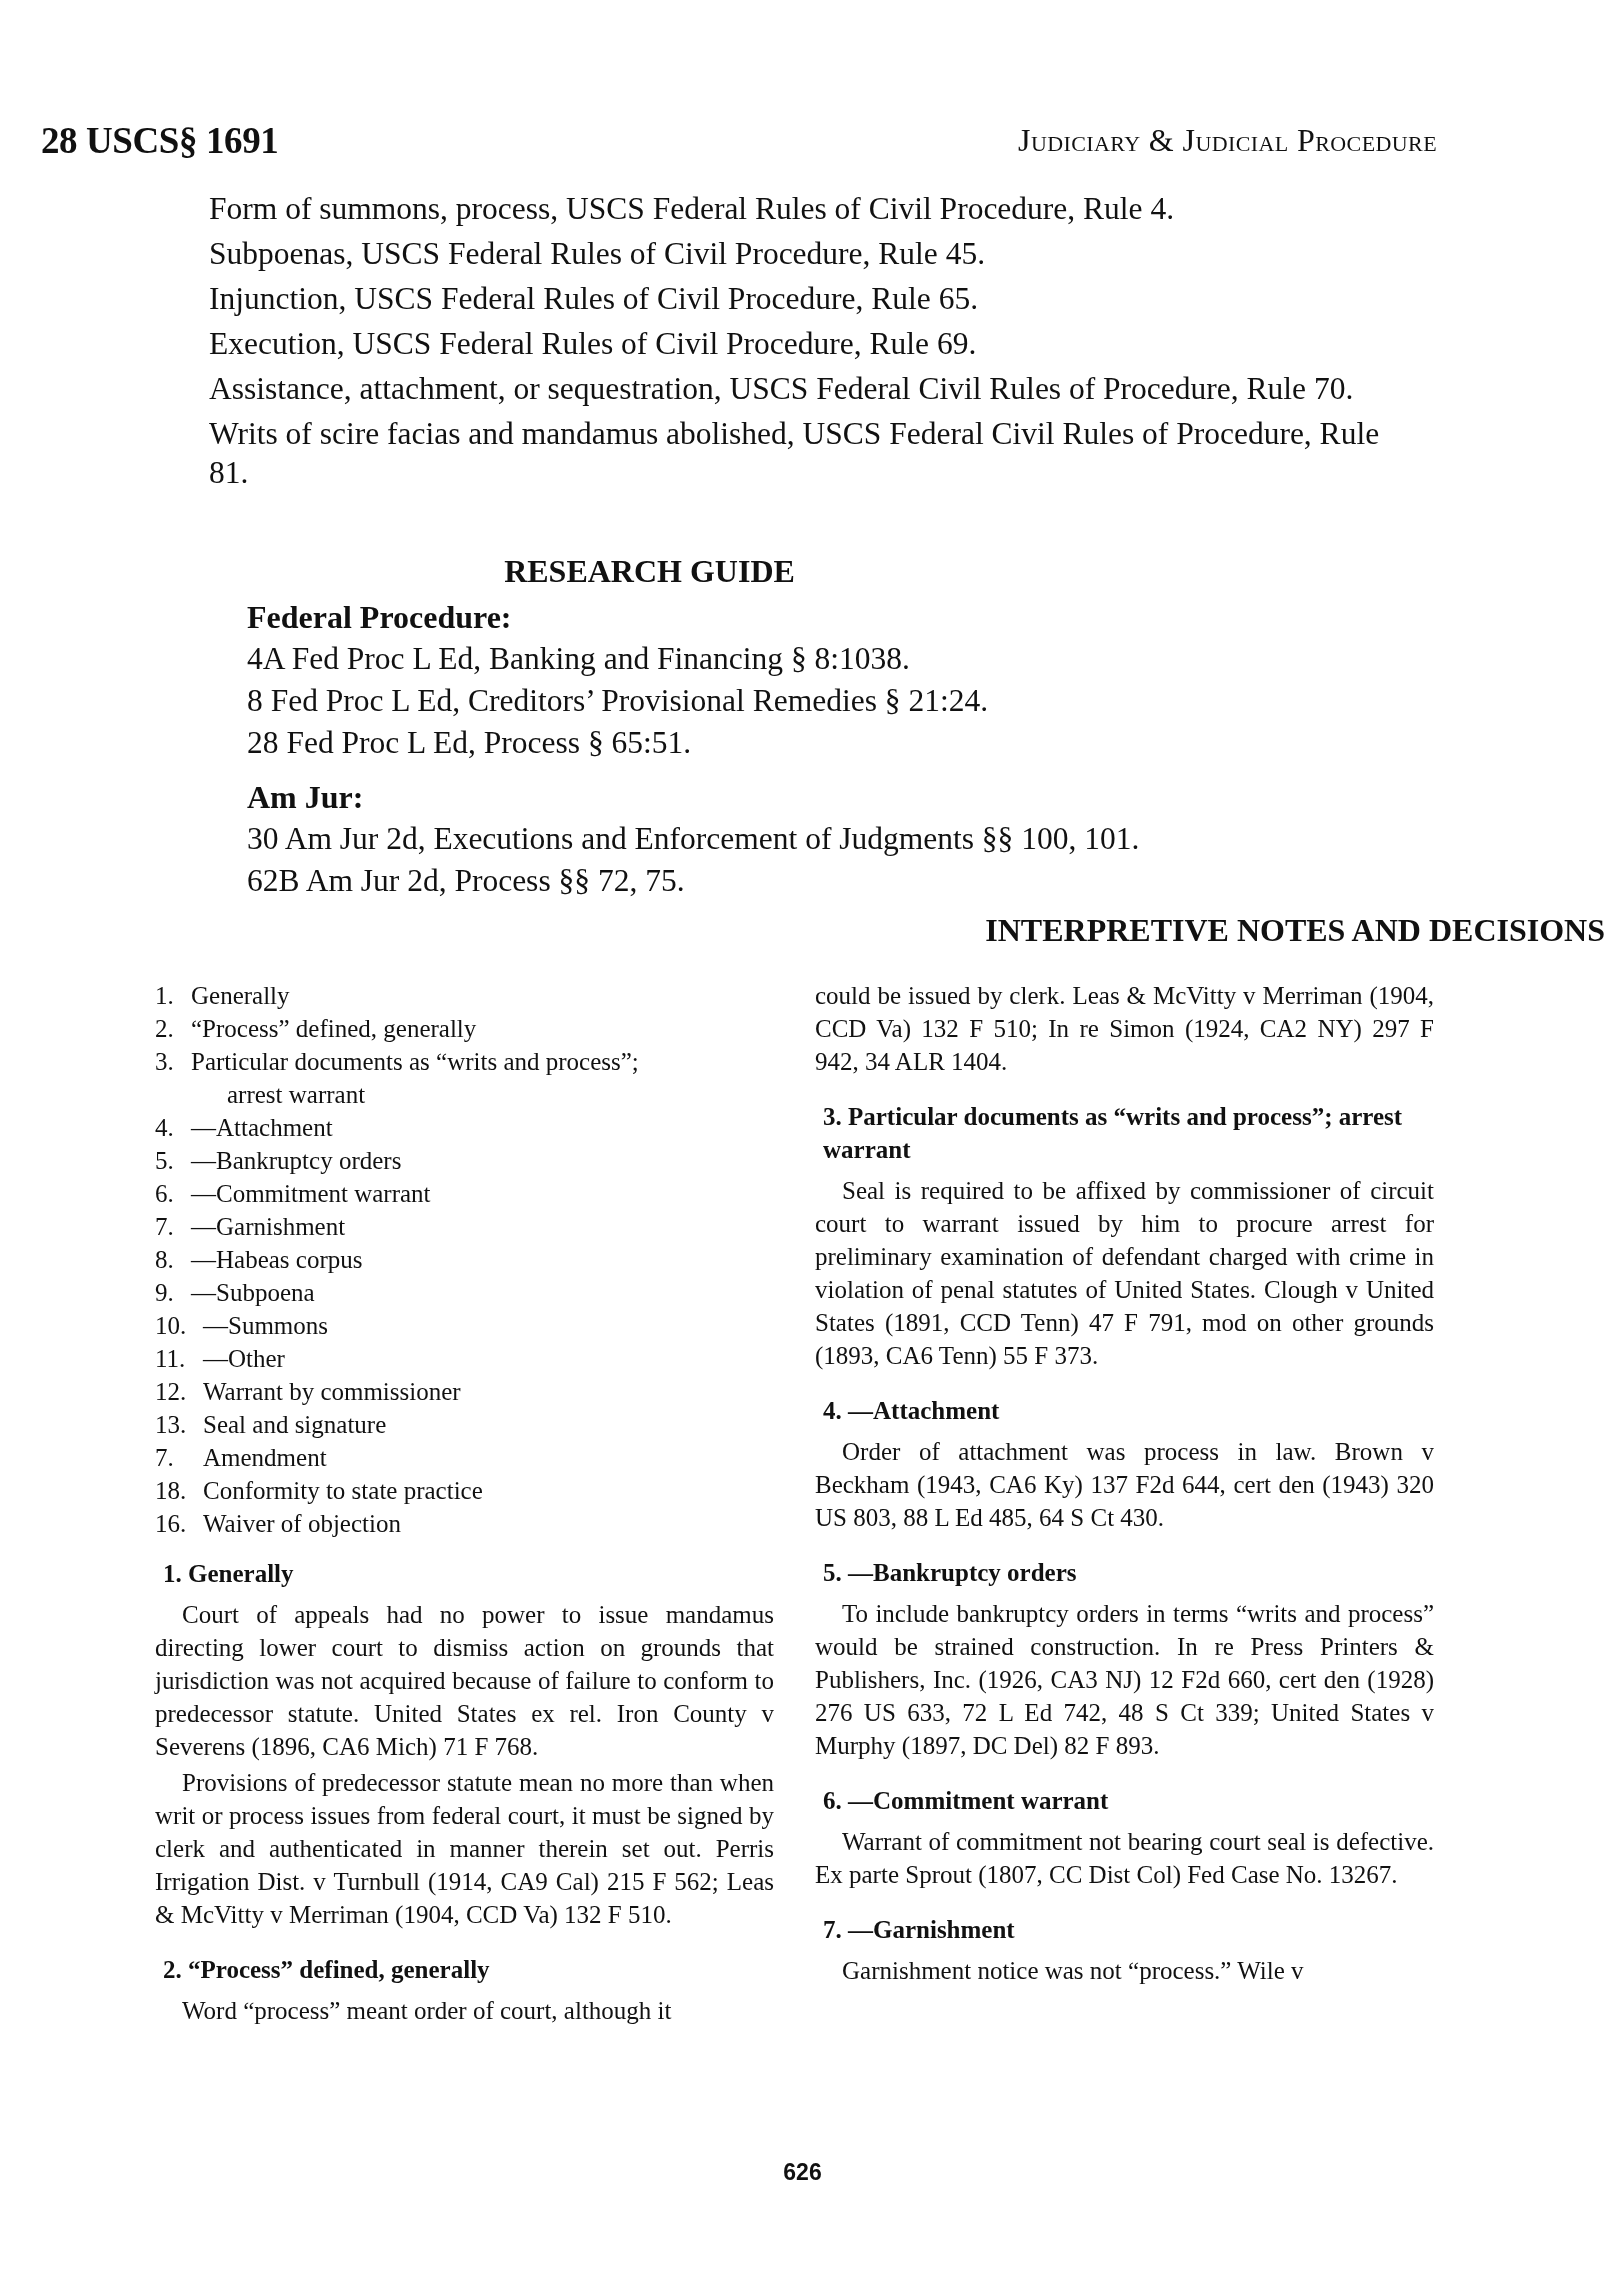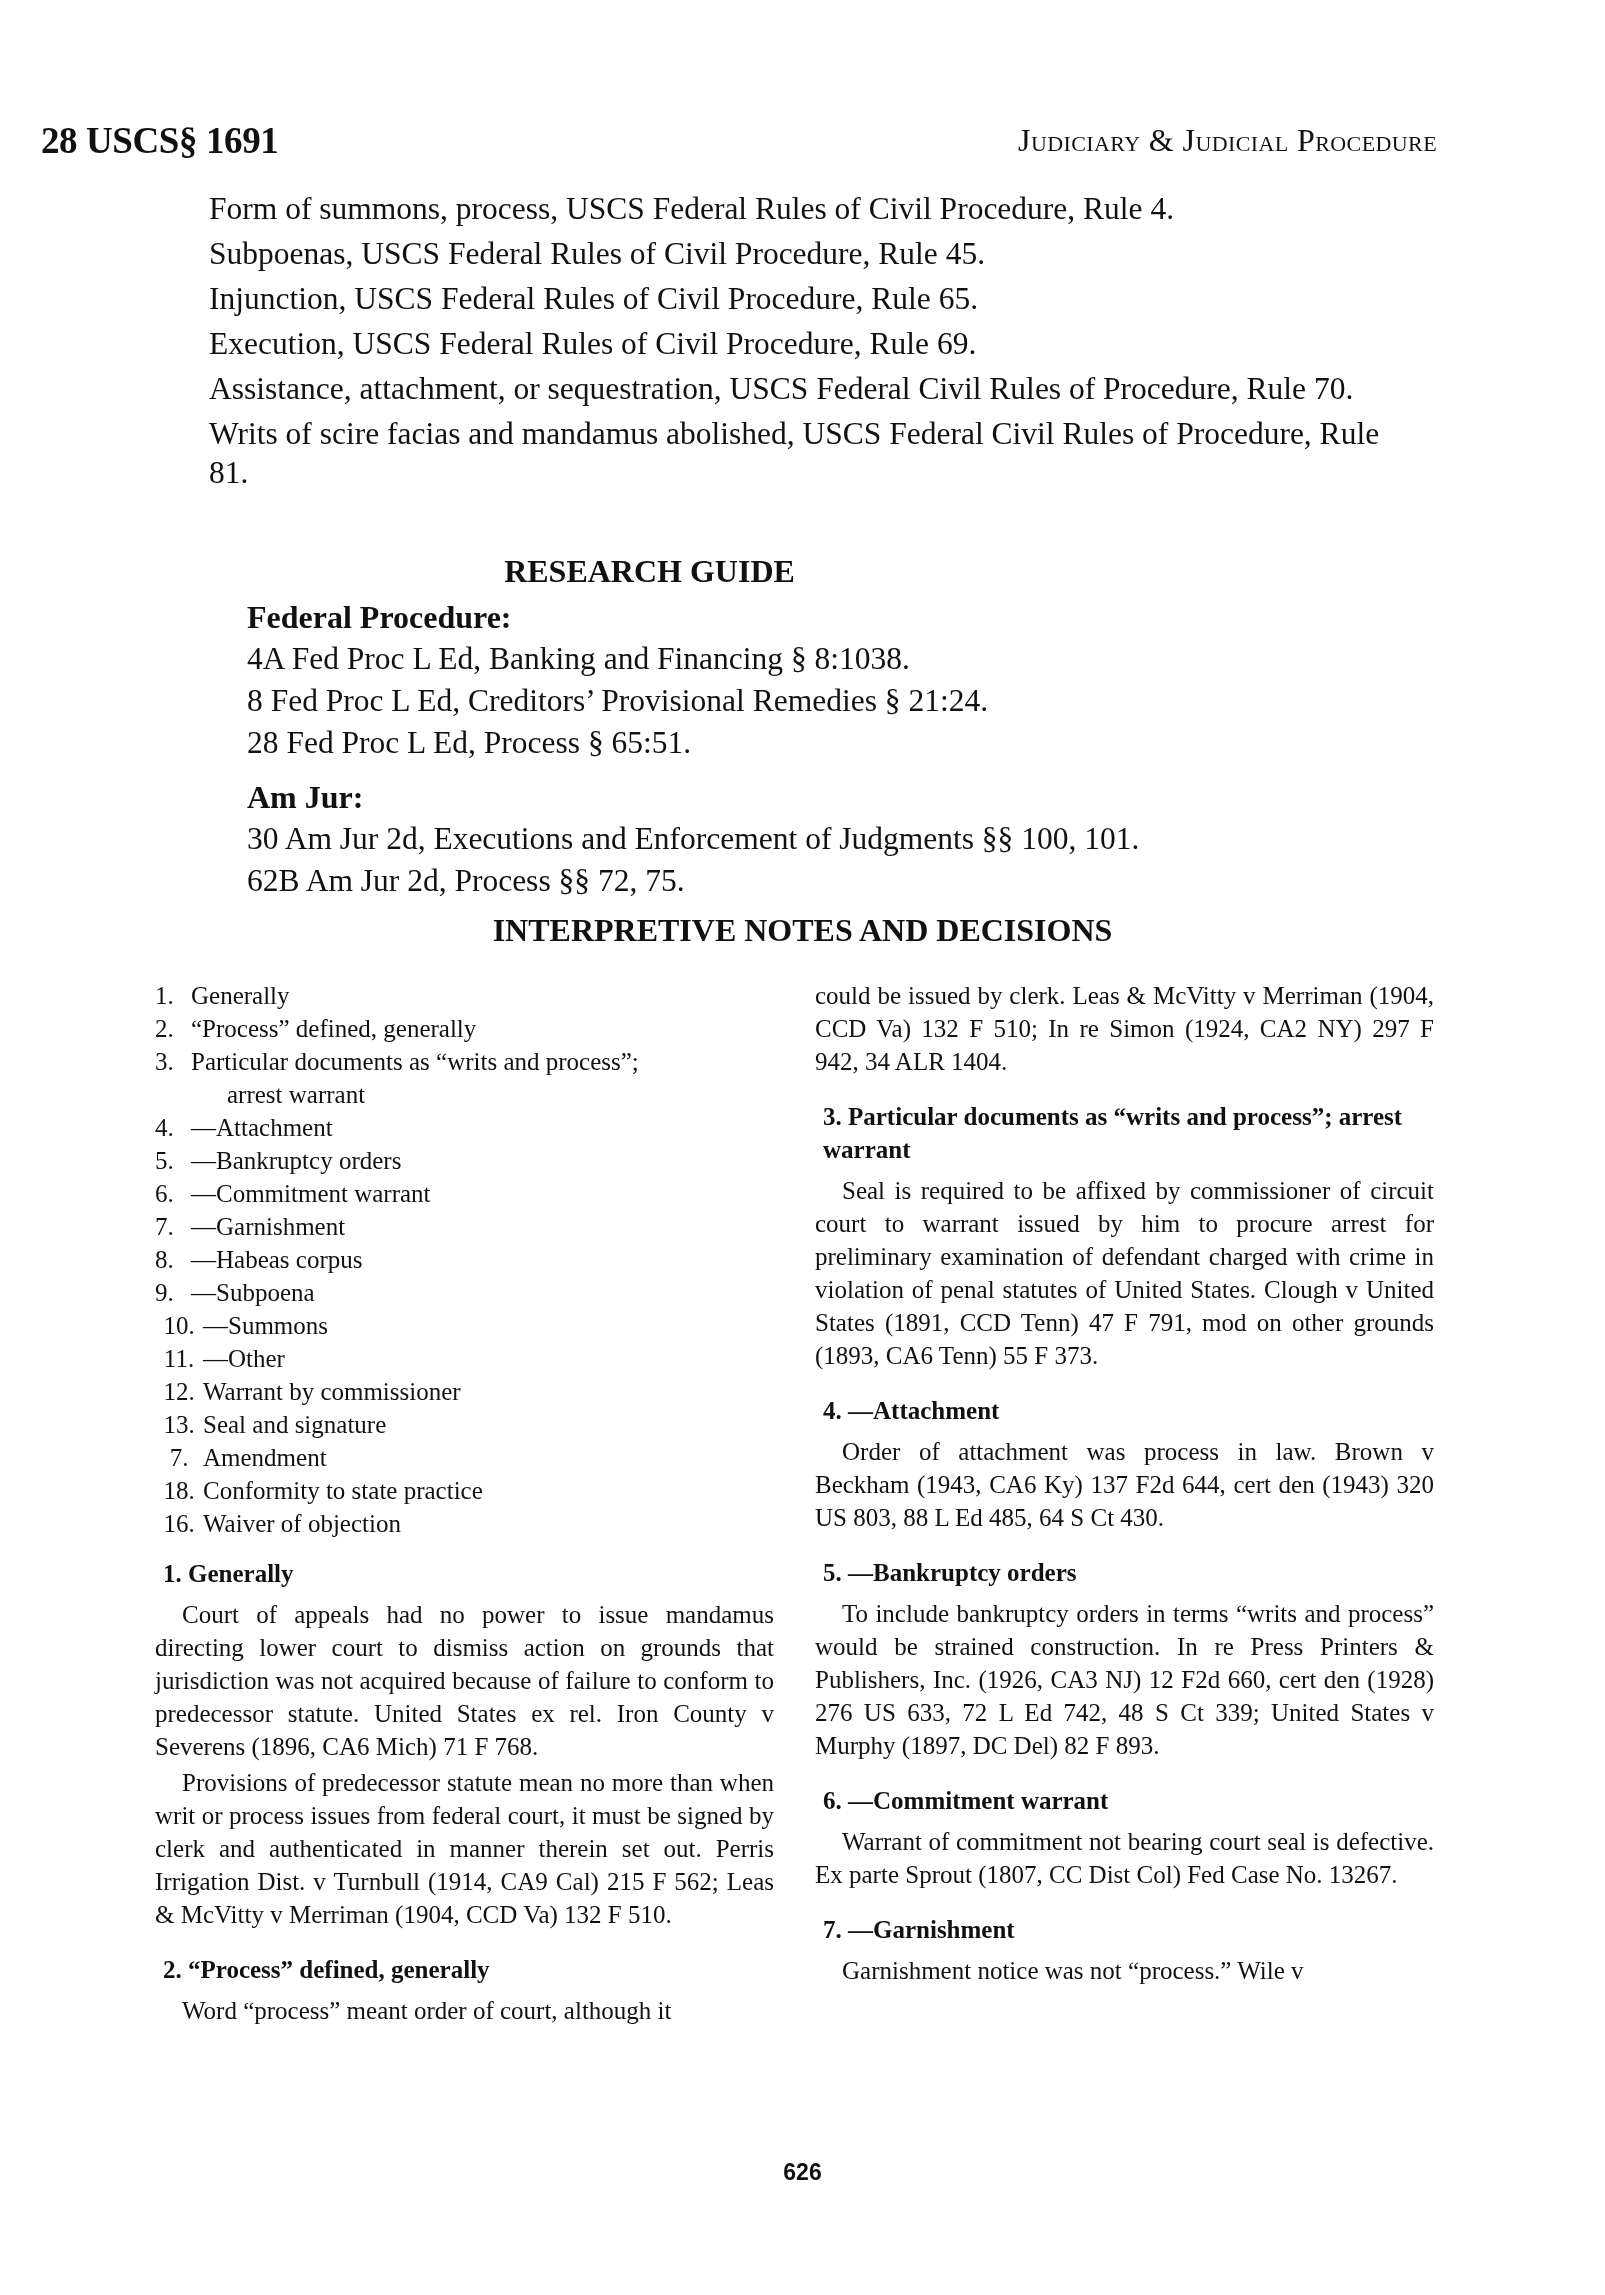--- a/index.html
+++ b/index.html
@@ -10,27 +10,27 @@
   .page-header { position: absolute; top: 119px; left: 41px; width: 1396px; height: 51px; }
   .header-left { position: absolute; left: 0; top: 0; font-weight: bold; font-size: 37px; letter-spacing: -0.4px; }
   .header-right { position: absolute; right: 0; top: 3.4px; font-size: 32px; font-variant: small-caps; letter-spacing: 0.4px; }
   .related { position: absolute; top: 189px; left: 209px; width: 1192px; font-size: 31.5px; line-height: 39px; }
   .related p { margin: 0 0 6px 0; }
   .rg-title { position: absolute; top: 553px; left: 0; width: 1299px; text-align: center; font-weight: bold; font-size: 32px; }
   .rg-body { position: absolute; top: 596px; left: 247px; width: 1192px; font-size: 31.5px; line-height: 42px; }
   .rg-heading { font-weight: bold; font-size: 32px; margin: 0; }
   .rg-group { margin-bottom: 12px; }
   .rg-entry { margin: 0; }
-  .ind-title { position: absolute; top: 912px; left: 0; width: 1605px; text-align: center; font-weight: bold; font-size: 32px; }
+  .ind-title { position: absolute; top: 912px; left: 0; width: 1605px; text-align: right; font-weight: bold; font-size: 32px; }
   .col-left { position: absolute; top: 979px; left: 155px; width: 619px; font-size: 25px; line-height: 33px; }
   .col-right { position: absolute; top: 979px; left: 815px; width: 619px; font-size: 25px; line-height: 33px; }
   .toc { margin: 0 0 17px 0; padding: 0; list-style: none; }
   .toc li { display: flex; }
   .toc .num { display: inline-block; min-width: 36px; }
-  .toc .num.wide { min-width: 48px; text-align: center; }
+  .toc .num.wide { min-width: 48px; }
   .toc .lbl { flex: 1; }
   .toc .sub { padding-left: 36px; }
   .note { margin-bottom: 22px; }
   .note-heading { font-weight: bold; margin: 8px; }
   .note-para { margin: 0 0 3.4px 0; text-indent: 27px; text-align: justify; }
   .note-para.cont { text-indent: 0; }
   .page-number { position: absolute; top: 2159px; left: 0; width: 1605px; text-align: center; font-family: "Liberation Sans", "DejaVu Sans", sans-serif; font-weight: bold; font-size: 23px; }
 </style>
 </head>
 <body>

